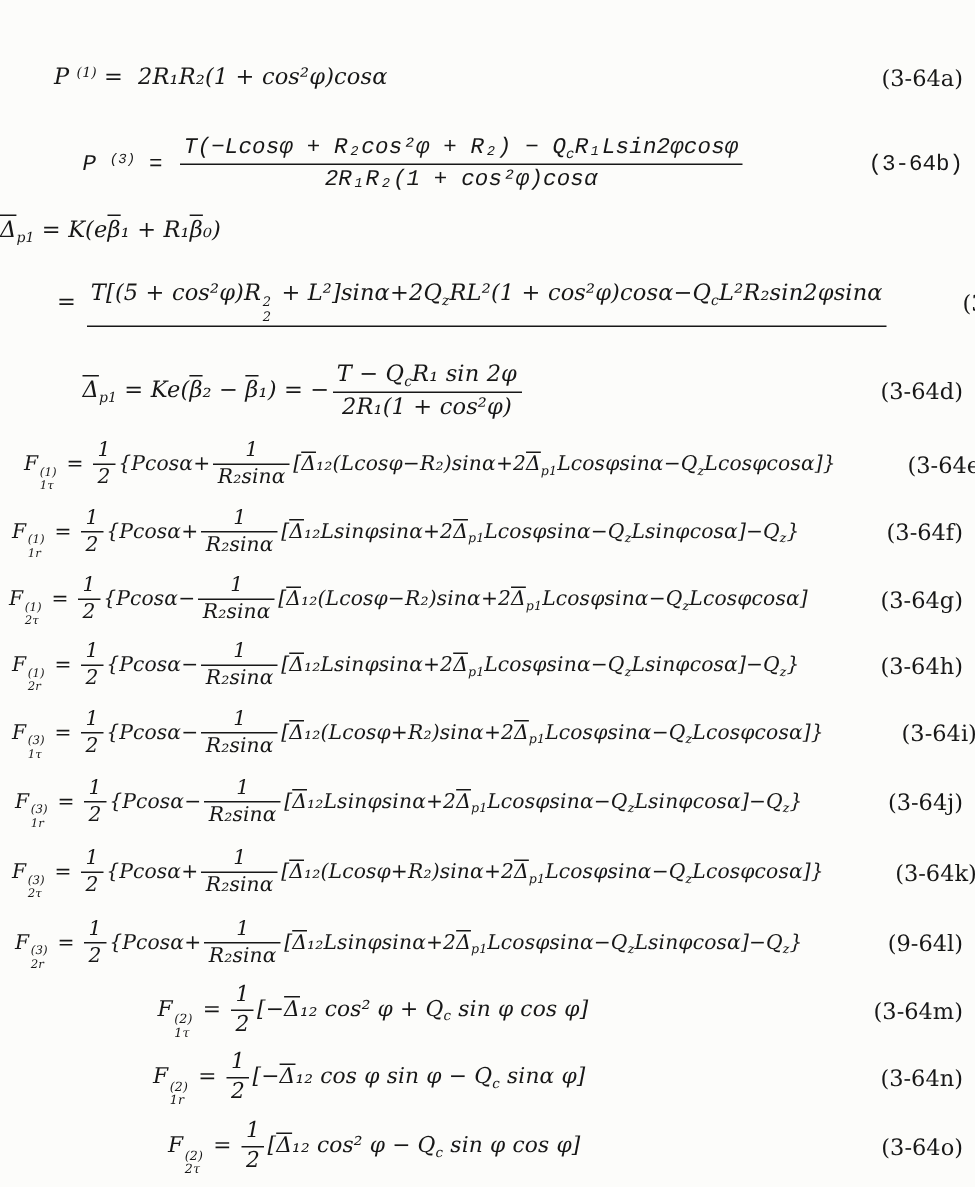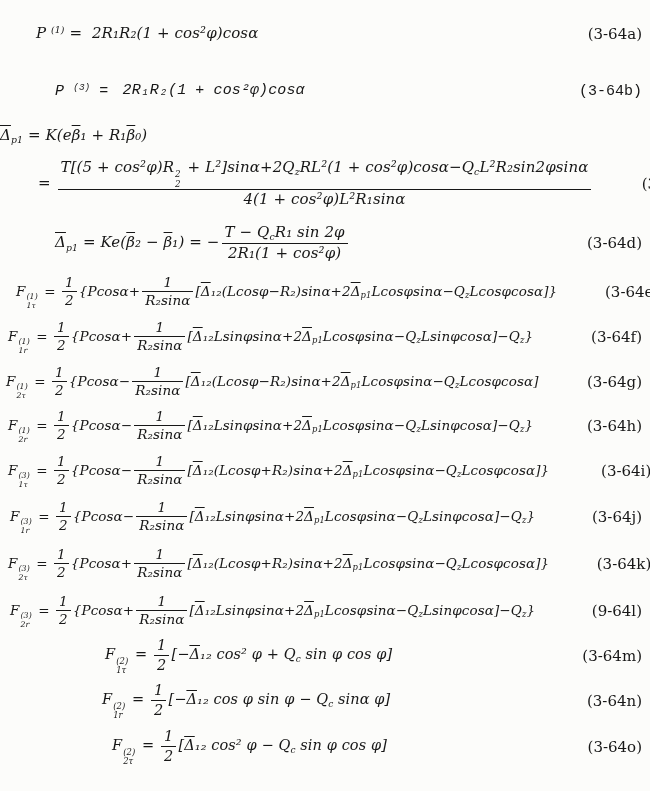--- a/index.html
+++ b/index.html
@@ -1,21 +1,21 @@
 <!DOCTYPE html>
 <html><head>
 <meta charset="utf-8">
 <style>
   html,body{margin:0;padding:0;}
   body{
     width:650px;height:791px;overflow:hidden;
     background:#fcfcfa;color:#171717;
     font-family:"DejaVu Serif","Liberation Serif",serif;
   }
-  #doc{padding-top:6px;}
+  #doc{padding-top:24px;}
   .row{display:flex;align-items:center;}
   .math{
     font-style:italic;font-size:14px;white-space:nowrap;flex:0 0 auto;
     letter-spacing:0.1px;
   }
   .row.big  .math{font-size:15px;}
   .row.long .math{font-size:13.5px;}
   .row.mid  .math{font-size:14.5px;}
   .fill{flex:1 1 auto;}
   .eqlabel{
@@ -42,34 +42,34 @@
 <body>
 
 <div id="doc">
   <div id="equation-list">
       <div class="row big" style="height: 56px;">
         <div class="math" style="margin-left: 36px;"><span class="tx">P </span><span class="sp">(1)</span><span class="tx"> = </span><span class="fr"><span class="dd"><span class="tx">2R₁R₂(1 + cos²φ)cosα</span></span></span></div>
         <div class="fill"></div>
         <div class="eqlabel">(3-64a)</div>
       </div>
       <div class="row big" style="height: 58px; font-family: Liberation Mono, monospace;">
-        <div class="math" style="margin-left: 55px;"><span class="tx">P </span><span class="sp">(3)</span><span class="tx"> = </span><span class="fr"><span class="dd"><span class="tx">2R₁R₂(1 + cos²φ)cosα</span></span></span></div>
+        <div class="math" style="margin-left: 55px;"><span class="tx">P </span><span class="sp">(3)</span><span class="tx"> = </span><span class="fr"><span class="nn"><span class="tx">T(−Lcosφ + R₂cos²φ + R₂) − Q</span><span class="sb">c</span><span class="tx">R₁Lsin2φcosφ</span></span><span class="dd"><span class="tx">2R₁R₂(1 + cos²φ)cosα</span></span></span></div>
         <div class="fill"></div>
         <div class="eqlabel">(3-64b)</div>
       </div>
       <div class="row big" style="height: 32px;">
         <div class="math" style="margin-left: 0;"><span class="ov">Δ</span><span class="sb">p1</span><span class="tx"> = K(e</span><span class="ov">β</span><span class="tx">₁ + R₁</span><span class="ov">β</span><span class="tx">₀)</span></div>
         <div class="fill"></div>
         <div class="eqlabel"></div>
       </div>
       <div class="row big" style="height: 64px;">
         <div class="math" style="margin-left: 38px;"><span class="tx">= </span><span class="fr"><span class="nn"><span class="tx">T[(5 + cos²φ)R</span><span class="ssx">
                 <span>2</span>
                 <span>2</span>
-              </span><span class="tx"> + L²]sinα+2Q</span><span class="sb">z</span><span class="tx">RL²(1 + cos²φ)cosα−Q</span><span class="sb">c</span><span class="tx">L²R₂sin2φsinα</span></span><span class="dd"><span class="tx">4(1 + cos²φ)L²R₁sinα</span></span></span></div>
+              </span><span class="tx"> + L²]sinα+2Q</span><span class="sb">z</span><span class="tx">RL²(1 + cos²φ)cosα−Q</span><span class="sb">c</span><span class="tx">L²R₂sin2φsinα</span></span></span></div>
         <div class="fill"></div>
         <div class="eqlabel">(3-64c)</div>
       </div>
       <div class="row big" style="height: 54px;">
         <div class="math" style="margin-left: 55px;"><span class="ov">Δ</span><span class="sb">p1</span><span class="tx"> = Ke(</span><span class="ov">β</span><span class="tx">₂ − </span><span class="ov">β</span><span class="tx">₁) = −</span><span class="fr"><span class="nn"><span class="tx">T − Q</span><span class="sb">c</span><span class="tx">R₁ sin 2φ</span></span><span class="dd"><span class="tx">2R₁(1 + cos²φ)</span></span></span></div>
         <div class="fill"></div>
         <div class="eqlabel">(3-64d)</div>
       </div>
       <div class="row long" style="height: 44px;">
         <div class="math" style="margin-left: 16px;"><span class="tx">F</span><span class="ssx">

